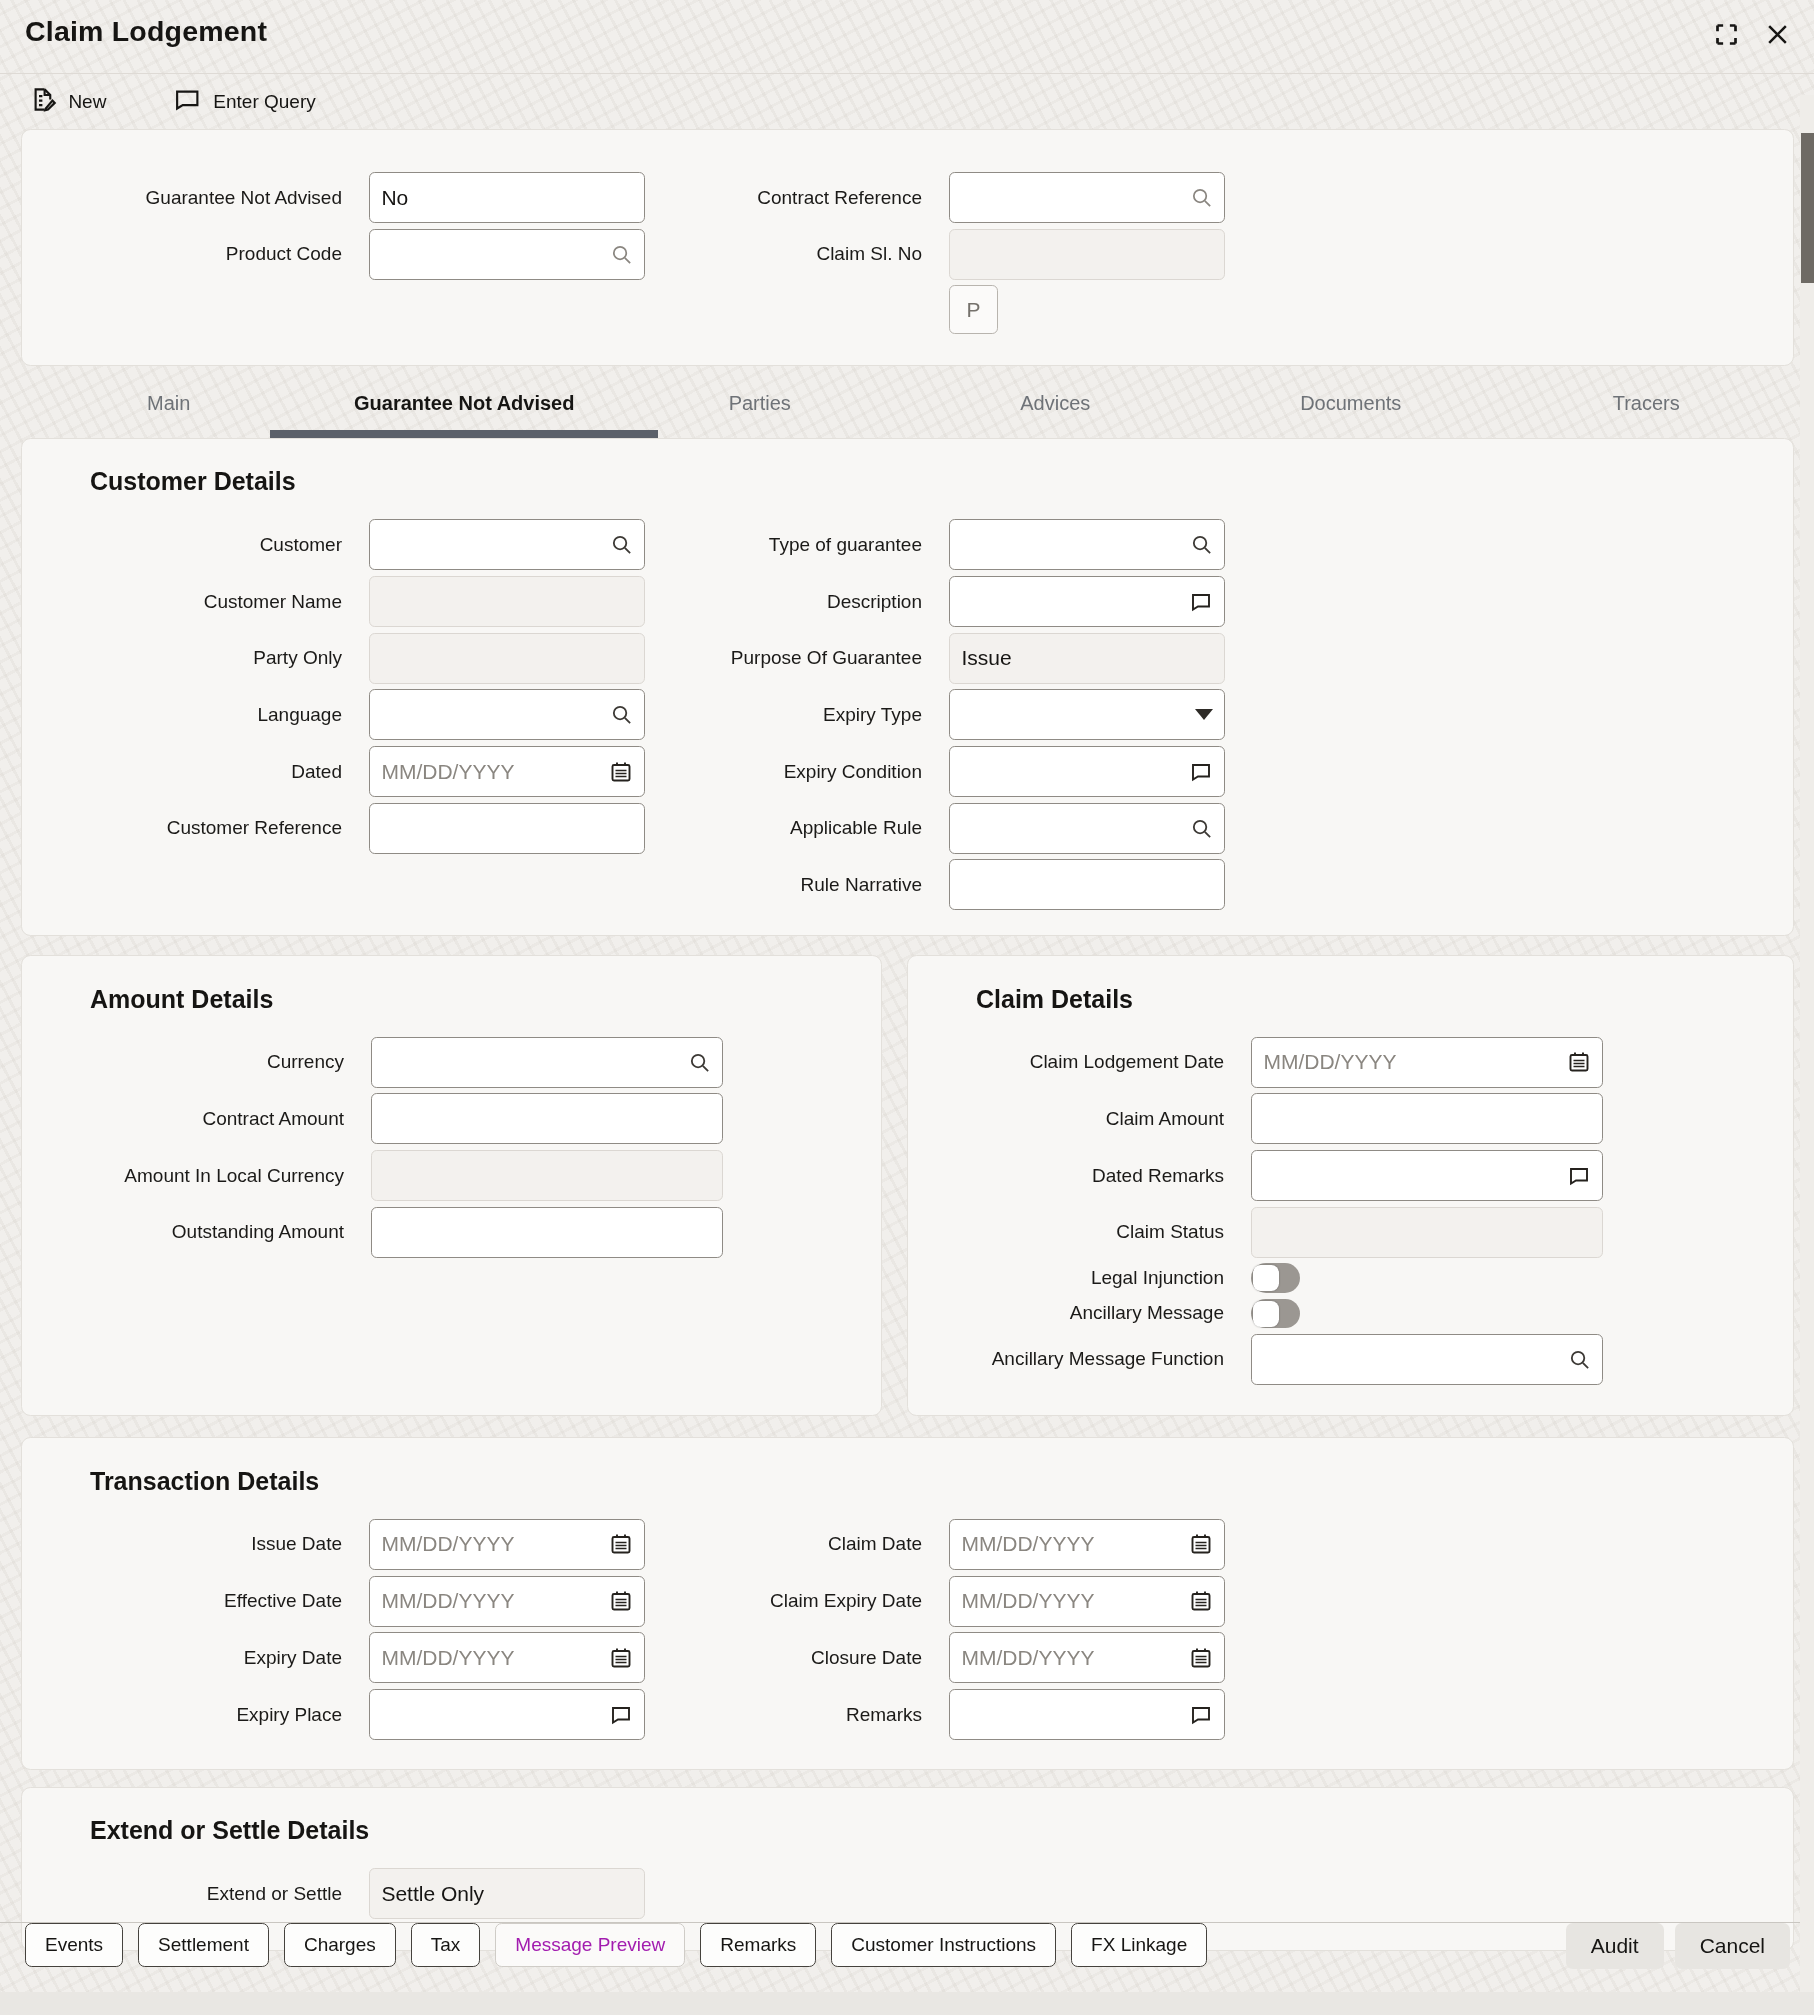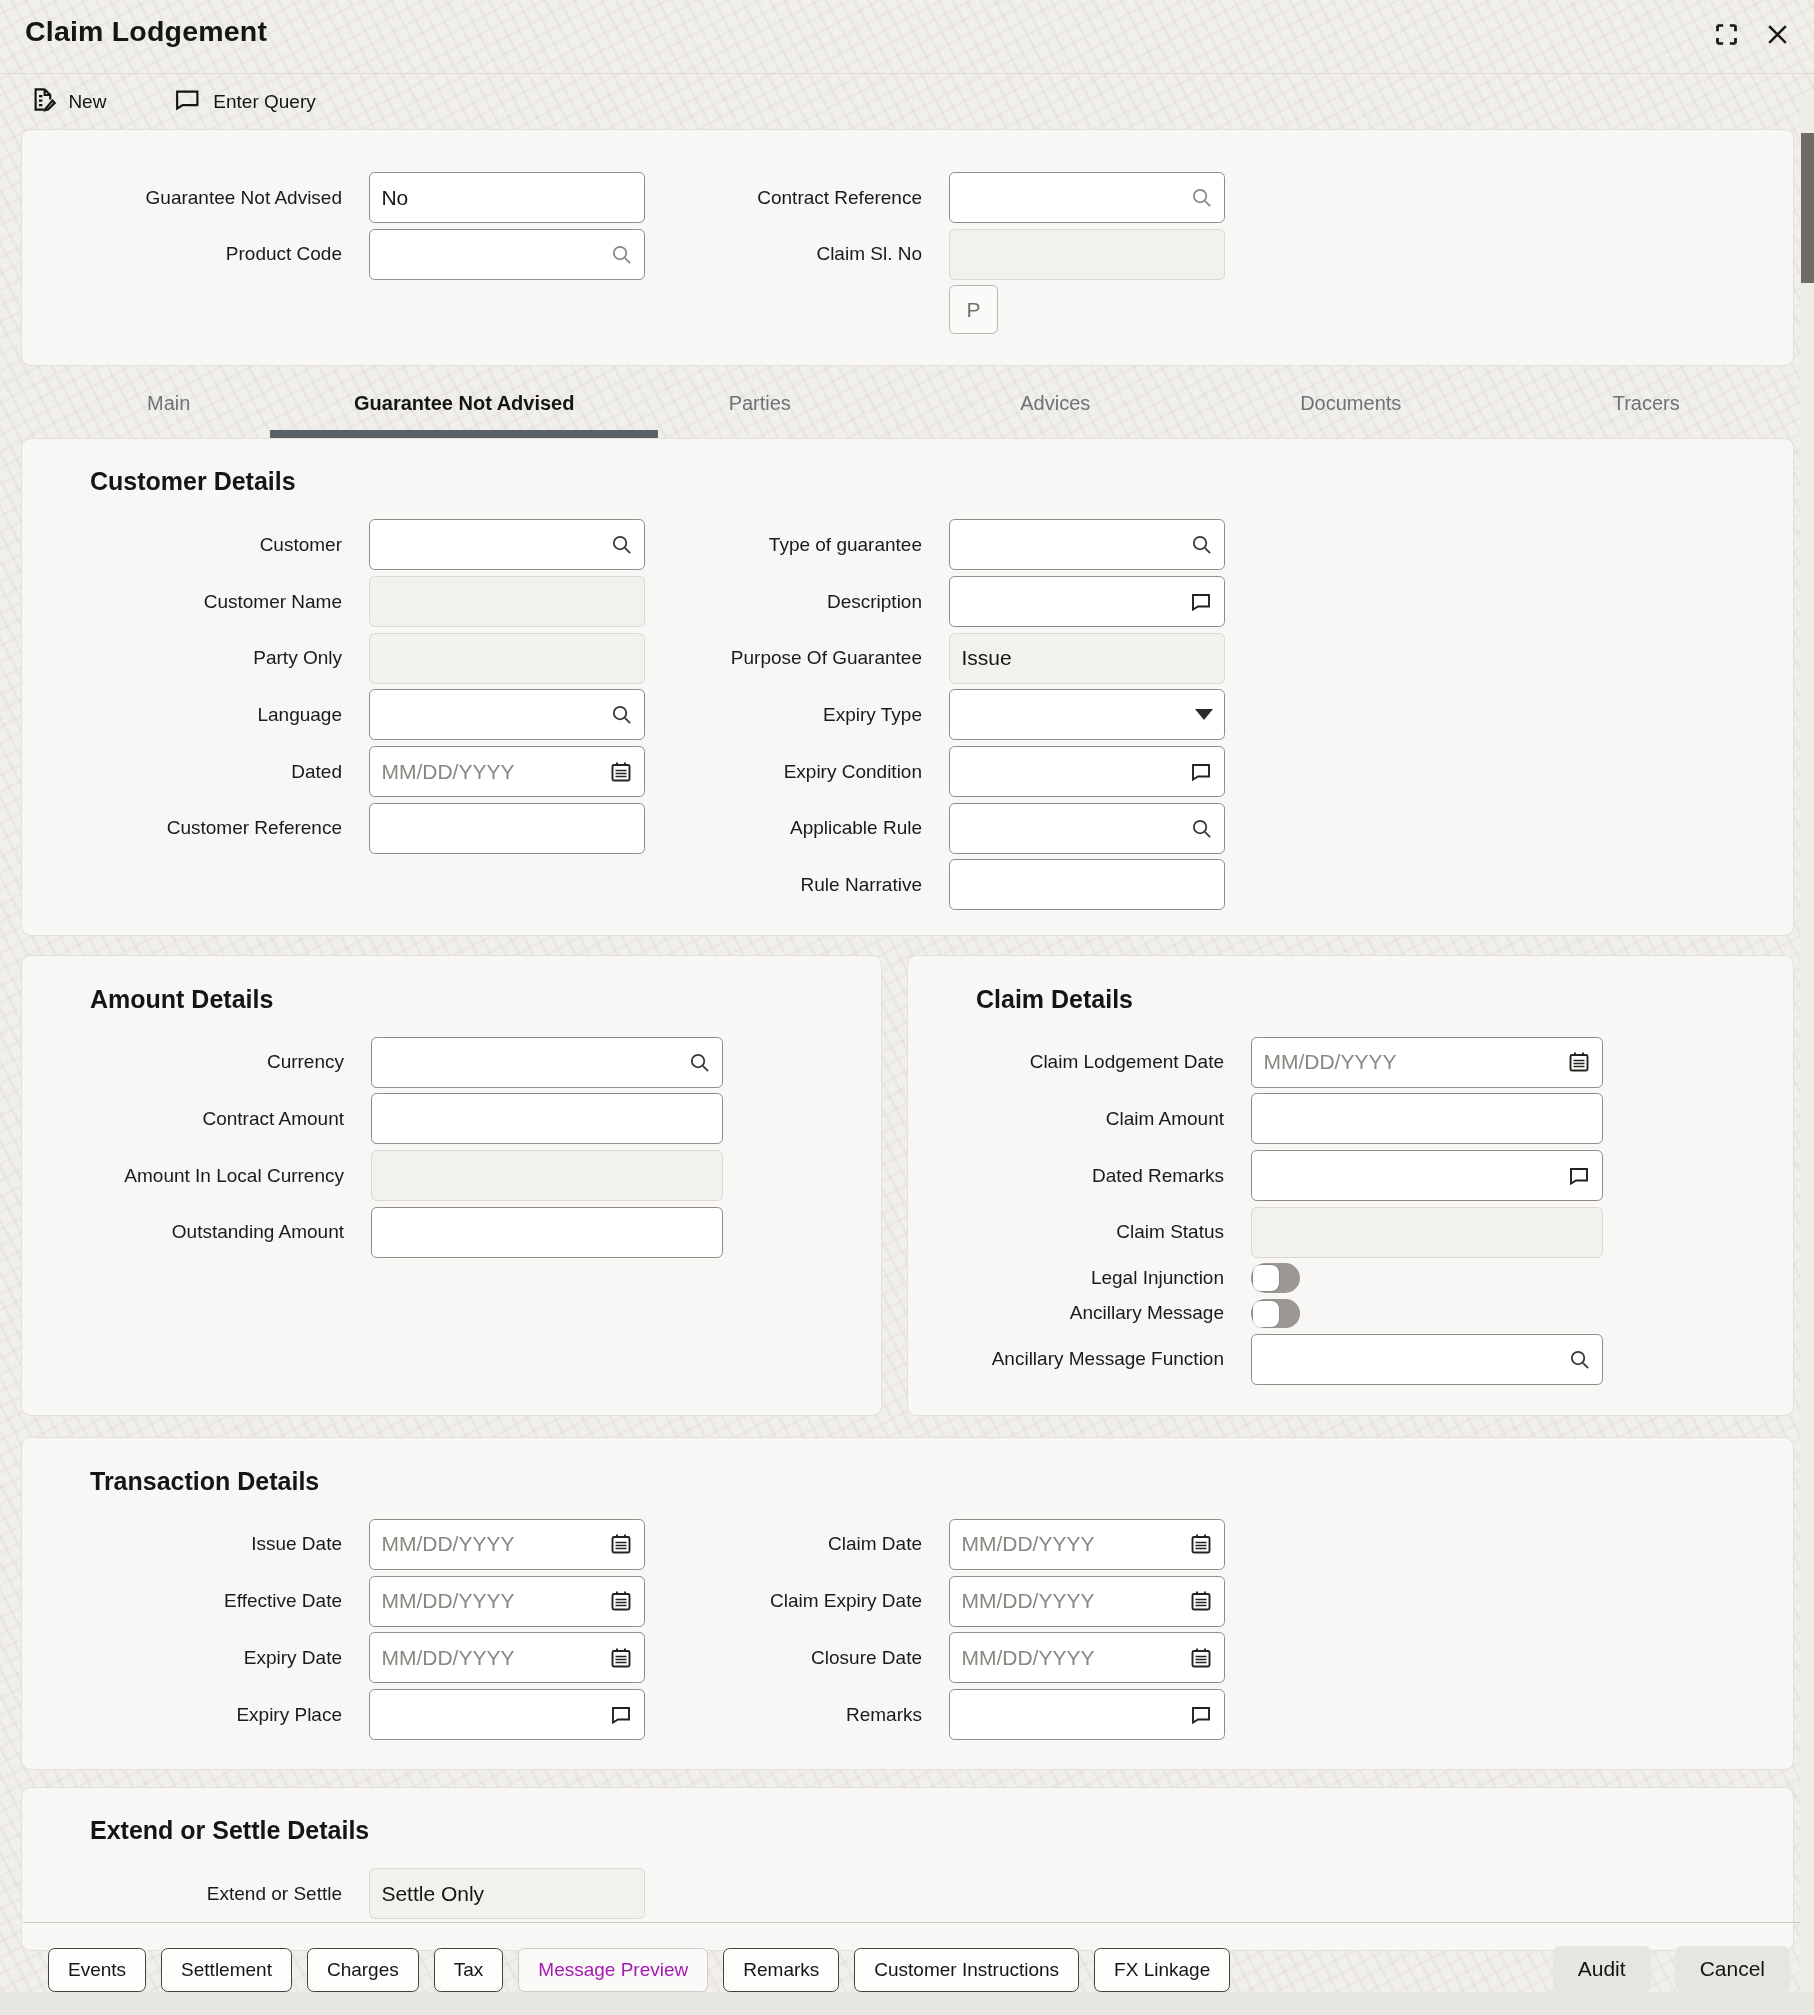--- a/index.html
+++ b/index.html
@@ -77,31 +77,30 @@
   .amount-panel .frow{ padding-right:158px; }
   .claim-panel{ padding:9.5px 0 25px 0; }
   .claim-panel .frow{ padding-right:190px; }
   
   .trans-panel{ margin-top:21px; padding:9.5px 0 23px 0; }
   
   .ext-panel{ margin-top:17px; padding:9.5px 0 25px 0; }
   
   .footer{
     position:absolute; left:0; right:0; bottom:23px; height:70px;
-    border-top:1px solid #c9c6c1; display:flex; align-items:flex-end; padding:0 25px;
+    border-top:1px solid #c9c6c1; display:flex; align-items:flex-start; padding:0 25px;
     background:transparent;
-    margin-left:23px;
   }
   .fbtns{ display:flex; gap:15px; align-items:center; }
   .fbtn{
     height:44px; padding:0 19px; background:#fdfdfc; border:1px solid #45423d; border-radius:6.7px;
     font-size:19px; color:#161513; display:flex; align-items:center; cursor:pointer; white-space:nowrap;
   }
   .fbtn.disabled{ border-color:#cfccc7; color:#a21caf; background:#fbfaf9; cursor:default; }
-  .fbtn-right{ margin-left:auto; display:flex; gap:24px; }
+  .fbtn-right{ margin-left:auto; display:flex; gap:11px; }
   .gbtn{
     height:46px; padding:0 25px; background:#e7e5e1; border:none; border-radius:6.7px;
     font-size:21px; color:#161513; display:flex; align-items:center; cursor:pointer;
   }
   .bottom-strip{ position:absolute; left:0; right:0; bottom:0; height:23px; background:#e9e7e3; }
   
   .scroll-track{ position:absolute; top:95px; right:0; width:15px; height:1897px; background:#efede9; }
   .scroll-thumb{ position:absolute; top:38px; left:1px; width:13.3px; height:150px; background:#6e6a64; }
   svg{ flex:0 0 auto; }
 </style>

